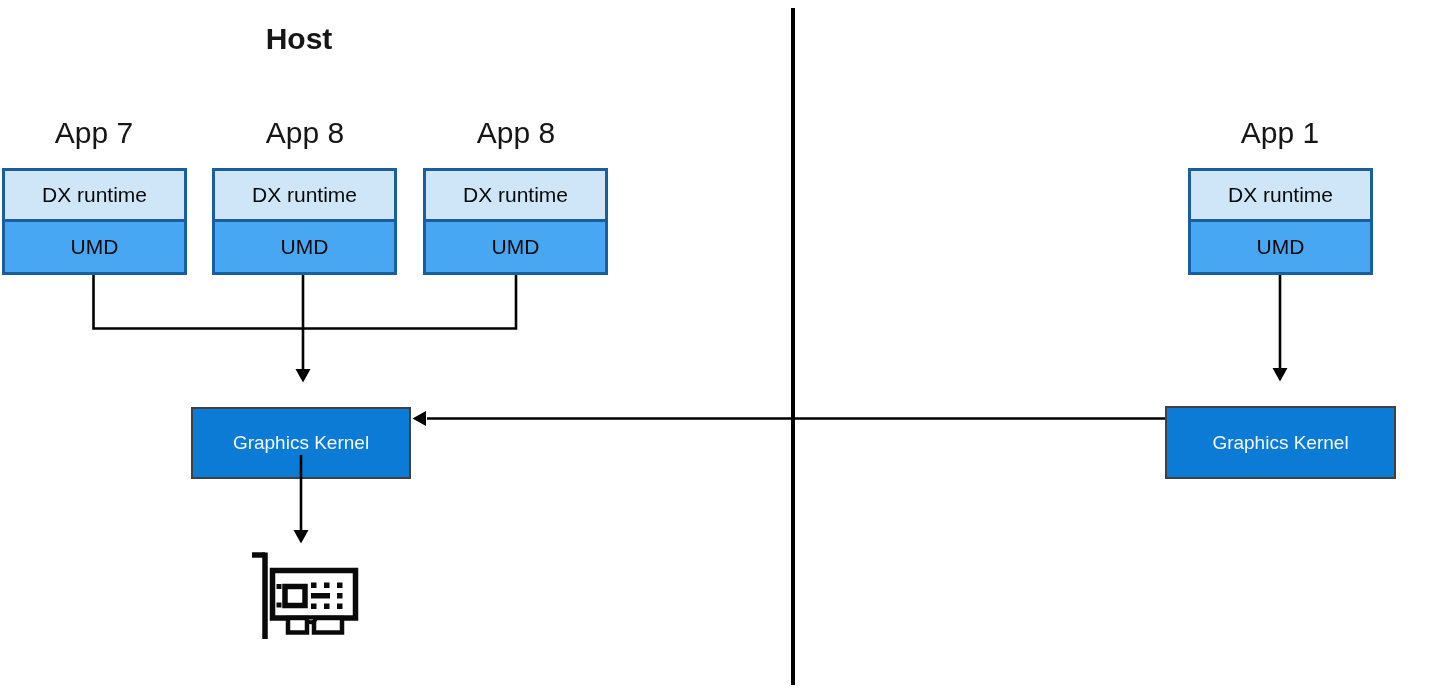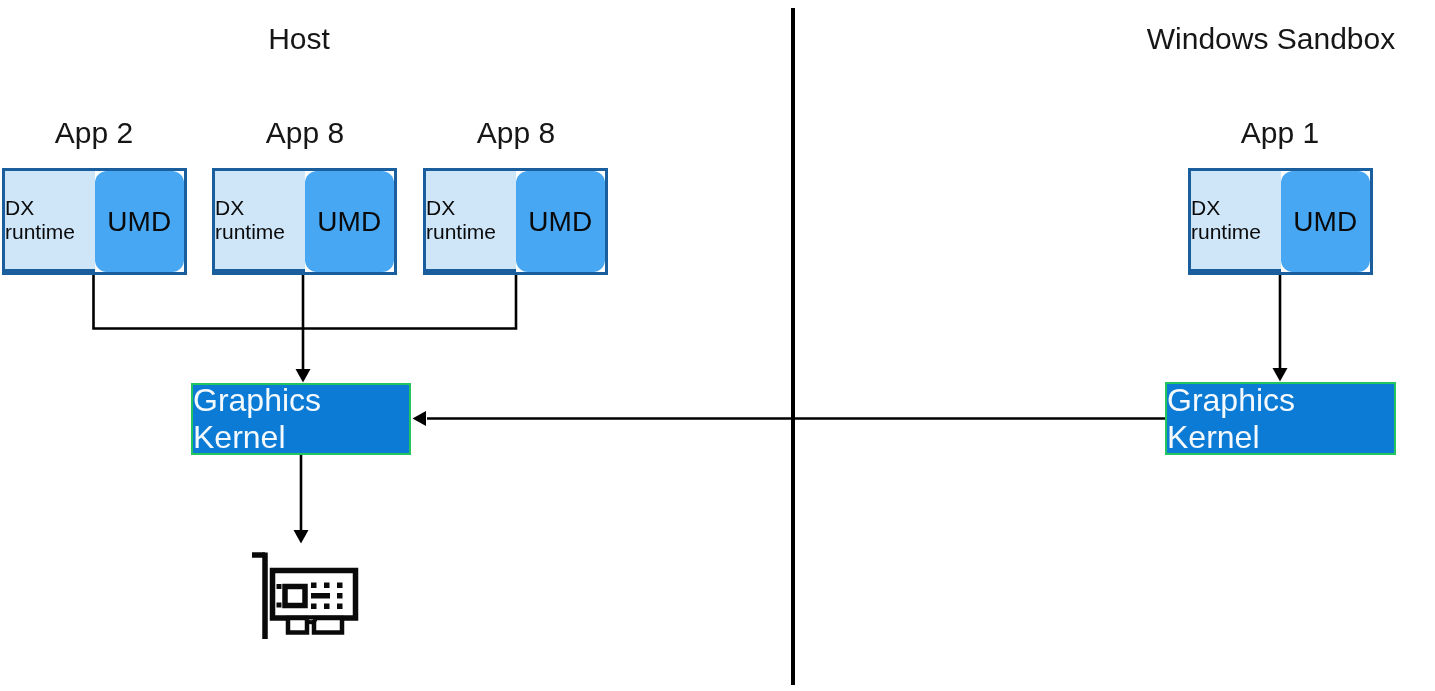--- a/index.html
+++ b/index.html
@@ -14,21 +14,21 @@
     height: 691px;
     background: #ffffff;
     overflow: hidden;
   }
   .section-title {
     position: absolute;
     top: 20px;
     height: 38px;
     line-height: 38px;
     font-size: 30px;
-    font-weight: 400;
+    font-weight: 700;
     color: #161616;
     text-align: center;
     white-space: nowrap;
   }
   .host-title { left: 219px; width: 160px; }
   .sandbox-title { left: 1111px; width: 320px; }
 
   .divider {
     position: absolute;
     left: 791px;
@@ -51,53 +51,53 @@
     white-space: nowrap;
   }
 
   .app-box {
     position: absolute;
     top: 168px;
     width: 185px;
     height: 107px;
     border: 3px solid #1b5e9e;
     display: flex;
-    flex-direction: row;
+    flex-direction: column;
   }
   .app-box .dx-cell {
     flex: 1 1 50%;
     background: #cfe6f9;
     border-bottom: 3px solid #1b5e9e;
     display: flex;
     align-items: center;
     justify-content: center;
     font-size: 21px;
     color: #0a0a0a;
   }
   .app-box .umd-cell {
     flex: 1 1 50%;
     background: #47a7f3;
     display: flex;
     align-items: center;
     justify-content: center;
-    font-size: 28px;
+    font-size: 21px;
     color: #0a0a0a;
-    border-radius: 12px;
   }
 
   .kernel-box {
     position: absolute;
     background: #0b7bd5;
-    border: 2px solid #22c55e;
+    border: 2px solid #404040;
     display: flex;
     align-items: center;
     justify-content: center;
     color: #f4f9fd;
-    font-size: 32px;
+    font-size: 19px;
     font-weight: 400;
+    margin-top: 24px;
   }
   .kernel-host  { left: 191px; top: 383px; width: 220px; height: 72px; }
   .kernel-sandbox { left: 1165px; top: 382px; width: 231px; height: 73px; }
 
   .connector-layer {
     position: absolute;
     left: 0; top: 0;
     width: 1435px;
     height: 691px;
     pointer-events: none;
@@ -110,25 +110,24 @@
     width: 113px;
     height: 96px;
   }
 </style>
 </head>
 <body>
 
 <div class="canvas">
 
   <div class="section-title host-title">Host</div>
-  <div class="section-title sandbox-title">Windows Sandbox</div>
 
   <div class="divider"></div>
 
-  <div class="app-label" style="left:14px">App 2</div>
+  <div class="app-label" style="left:14px">App 7</div>
   <div class="app-label" style="left:225px">App 8</div>
   <div class="app-label" style="left:436px">App 8</div>
   <div class="app-label" style="left:1200px">App 1</div>
 
   <div class="app-box" style="left:2px">
     <div class="dx-cell">DX runtime</div>
     <div class="umd-cell">UMD</div>
   </div>
   <div class="app-box" style="left:212px">
     <div class="dx-cell">DX runtime</div>

